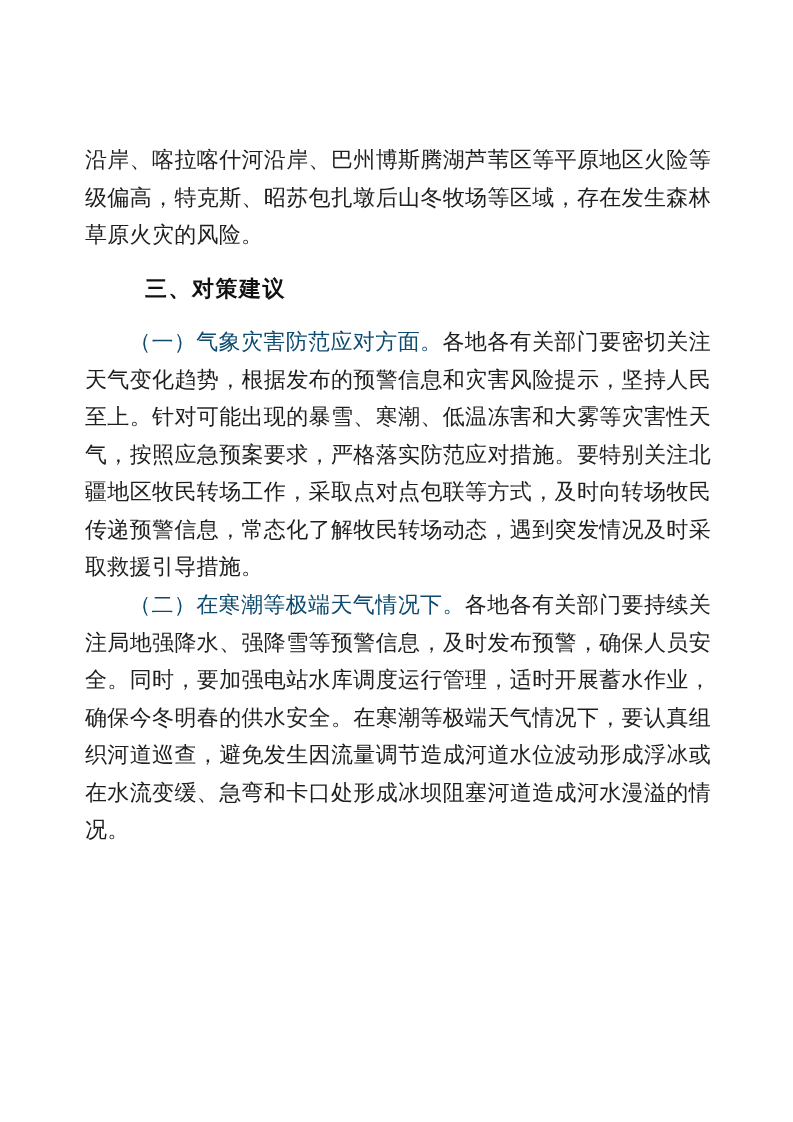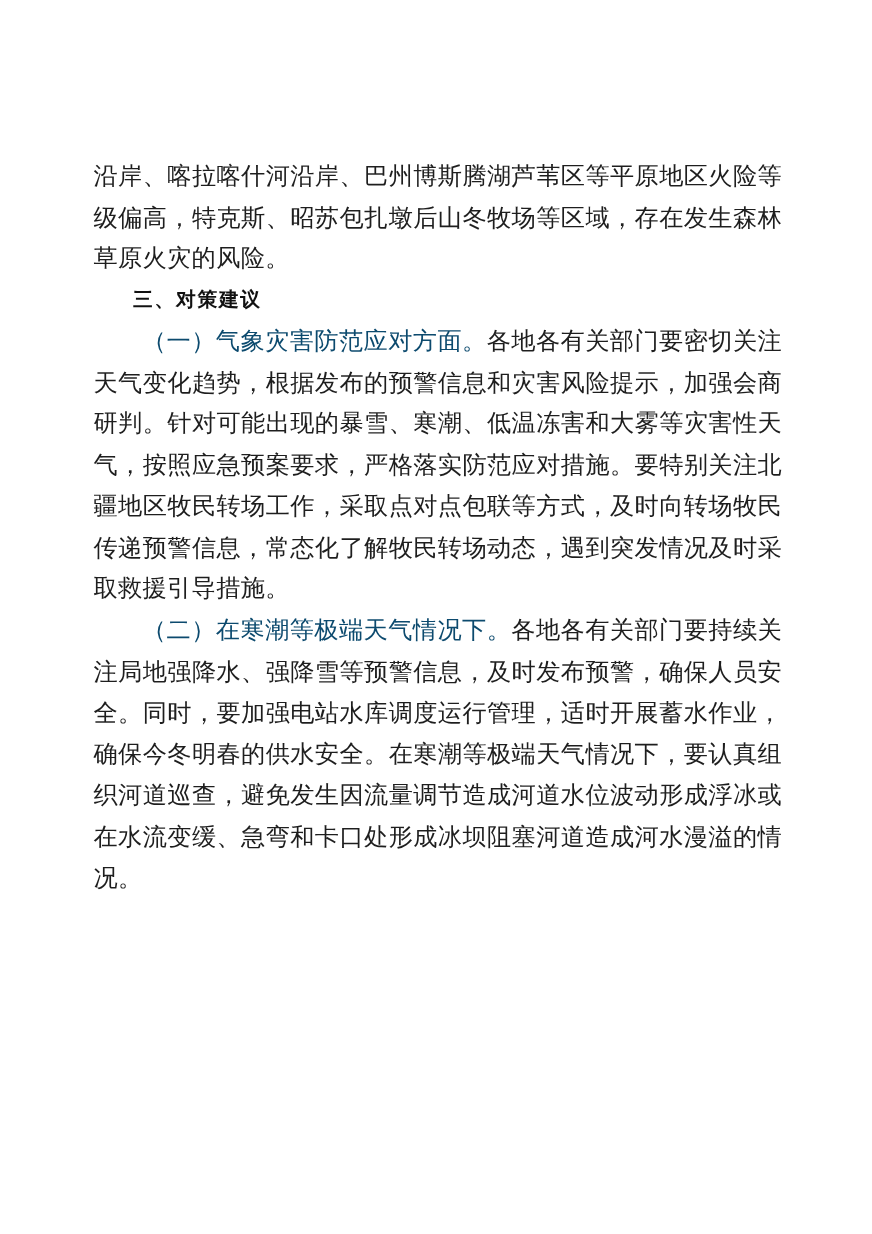--- a/index.html
+++ b/index.html
@@ -29,22 +29,22 @@
     letter-spacing: 0.3px;
   }
   .para {
     margin: 0;
     text-indent: 2em;
   }
   .para.no-indent {
     text-indent: 0;
   }
   .heading {
-    margin: 0;
-    font-size: 18px;
+    margin: 16px;
+    font-size: 22px;
     line-height: 37.55px;
     font-weight: 700;
     font-family: "Liberation Sans", sans-serif;
     color: #111111;
     text-indent: 2em;
     letter-spacing: 1.5px;
   }
   .lead {
     
     color: #0c4a6e;
@@ -73,21 +73,21 @@
 
 <div class="page">
 
   <main class="text-block">
 
     <p class="para no-indent">沿岸、喀拉喀什河沿岸、巴州博斯腾湖芦苇区等平原地区火险等级偏高，特克斯、昭苏包扎墩后山冬牧场等区域，存在发生森林草原火灾的风险。</p>
 
     <h2 class="heading">三、对策建议</h2>
 
 
-    <p class="para"><span class="lead">（一）气象灾害防范应对方面。</span><span>各地各有关部门要密切关注天气变化趋势，根据发布的预警信息和灾害风险提示，加强会商研判。针对可能出现的暴雪、寒潮、低温冻害和大雾等灾害性天气，按照应急预案要求，严格落实防范应对措施。要特别关注北疆地区牧民转场工作，采取点对点包联等方式，及时向转场牧民传递预警信息，常态化了解牧民转场动态，遇到突发情况及时采取救援引导措施。</span></p>
+    <p class="para"><span class="lead">（一）气象灾害防范应对方面。</span><span>各地各有关部门要密切关注天气变化趋势，根据发布的预警信息和灾害风险提示，坚持人民至上。针对可能出现的暴雪、寒潮、低温冻害和大雾等灾害性天气，按照应急预案要求，严格落实防范应对措施。要特别关注北疆地区牧民转场工作，采取点对点包联等方式，及时向转场牧民传递预警信息，常态化了解牧民转场动态，遇到突发情况及时采取救援引导措施。</span></p>
 
     <p class="para"><span class="lead">（二）在寒潮等极端天气情况下。</span><span>各地各有关部门要持续关注局地强降水、强降雪等预警信息，及时发布预警，确保人员安全。同时，要加强电站水库调度运行管理，适时开展蓄水作业，确保今冬明春的供水安全。在寒潮等极端天气情况下，要认真组织河道巡查，避免发生因流量调节造成河道水位波动形成浮冰或在水流变缓、急弯和卡口处形成冰坝阻塞河道造成河水漫溢的情况。</span></p>
 
 
   </main>
 
   <footer class="page-footer">
     <span class="dash">—</span><span class="num">4</span><span class="dash">—</span>
   </footer>
 

